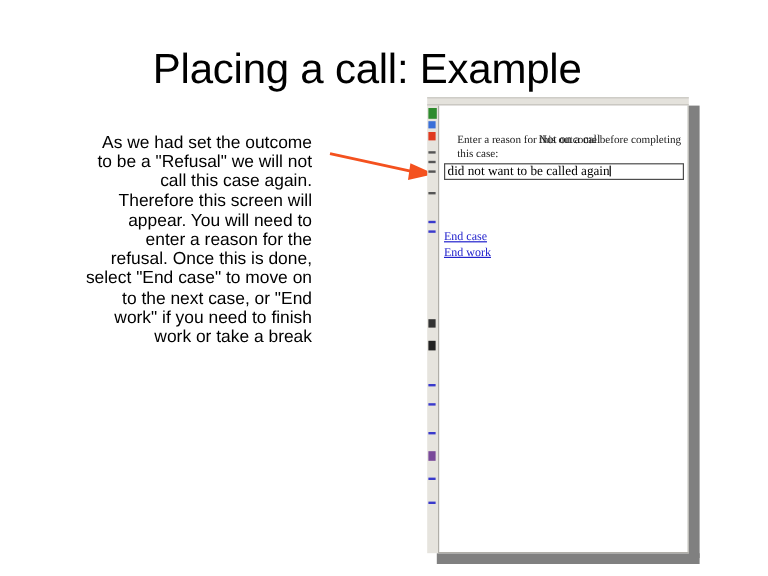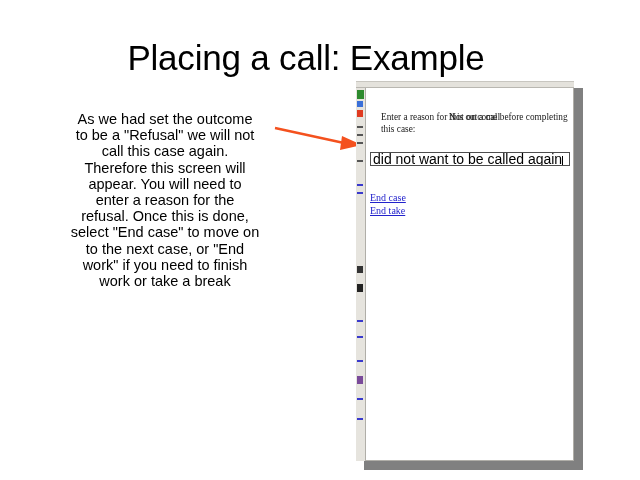--- a/index.html
+++ b/index.html
@@ -40,21 +40,21 @@
 
   
   #body-text {
     position: absolute;
     left: 70px;
     top: 111px;
     width: 190px;
     font-size: 14.5px;
     line-height: 16.2px;
     color: #000000;
-    text-align: center;
+    text-align: right;
   }
 
   
   #annotation-arrow {
     position: absolute;
     left: 272px;
     top: 118px;
     width: 92px;
     height: 36px;
     pointer-events: none;
@@ -139,28 +139,28 @@
     left: 15px;
     top: 24px;
     width: 202px;
     font-size: 9.3px;
     line-height: 11.5px;
     color: #1a1a1a;
   }
   #reason-input {
     position: absolute;
     left: 4px;
-    top: 64px;
+    top: 48px;
     width: 200px;
     height: 14px;
     background: #ffffff;
     border: 1px solid #4d4d4d;
     box-sizing: border-box;
-    font-family: Liberation Sans, sans-serif;
-    font-size: 14px;
+    font-family: Liberation Serif, serif;
+    font-size: 11px;
     line-height: 12px;
     color: #000000;
     padding: 0 2px;
     white-space: nowrap;
     overflow: hidden;
   }
   #reason-caret {
     display: inline-block;
     width: 1px;
     height: 9px;
@@ -227,19 +227,19 @@
     <div id="win-body">
 
       <div id="win-heading">Not on a call</div>
 
       <div id="win-instruction">Enter a reason for this outcome before completing this case:</div>
 
       <div id="reason-input"><span>did not want to be called again</span><span id="reason-caret"></span></div>
 
       <div id="win-links">
         <a href="#" class="win-link">End case</a>
-        <a href="#" class="win-link">End take</a>
+        <a href="#" class="win-link">End work</a>
       </div>
 
     </div>
   </div>
 
 </div>
 
 </body></html>

